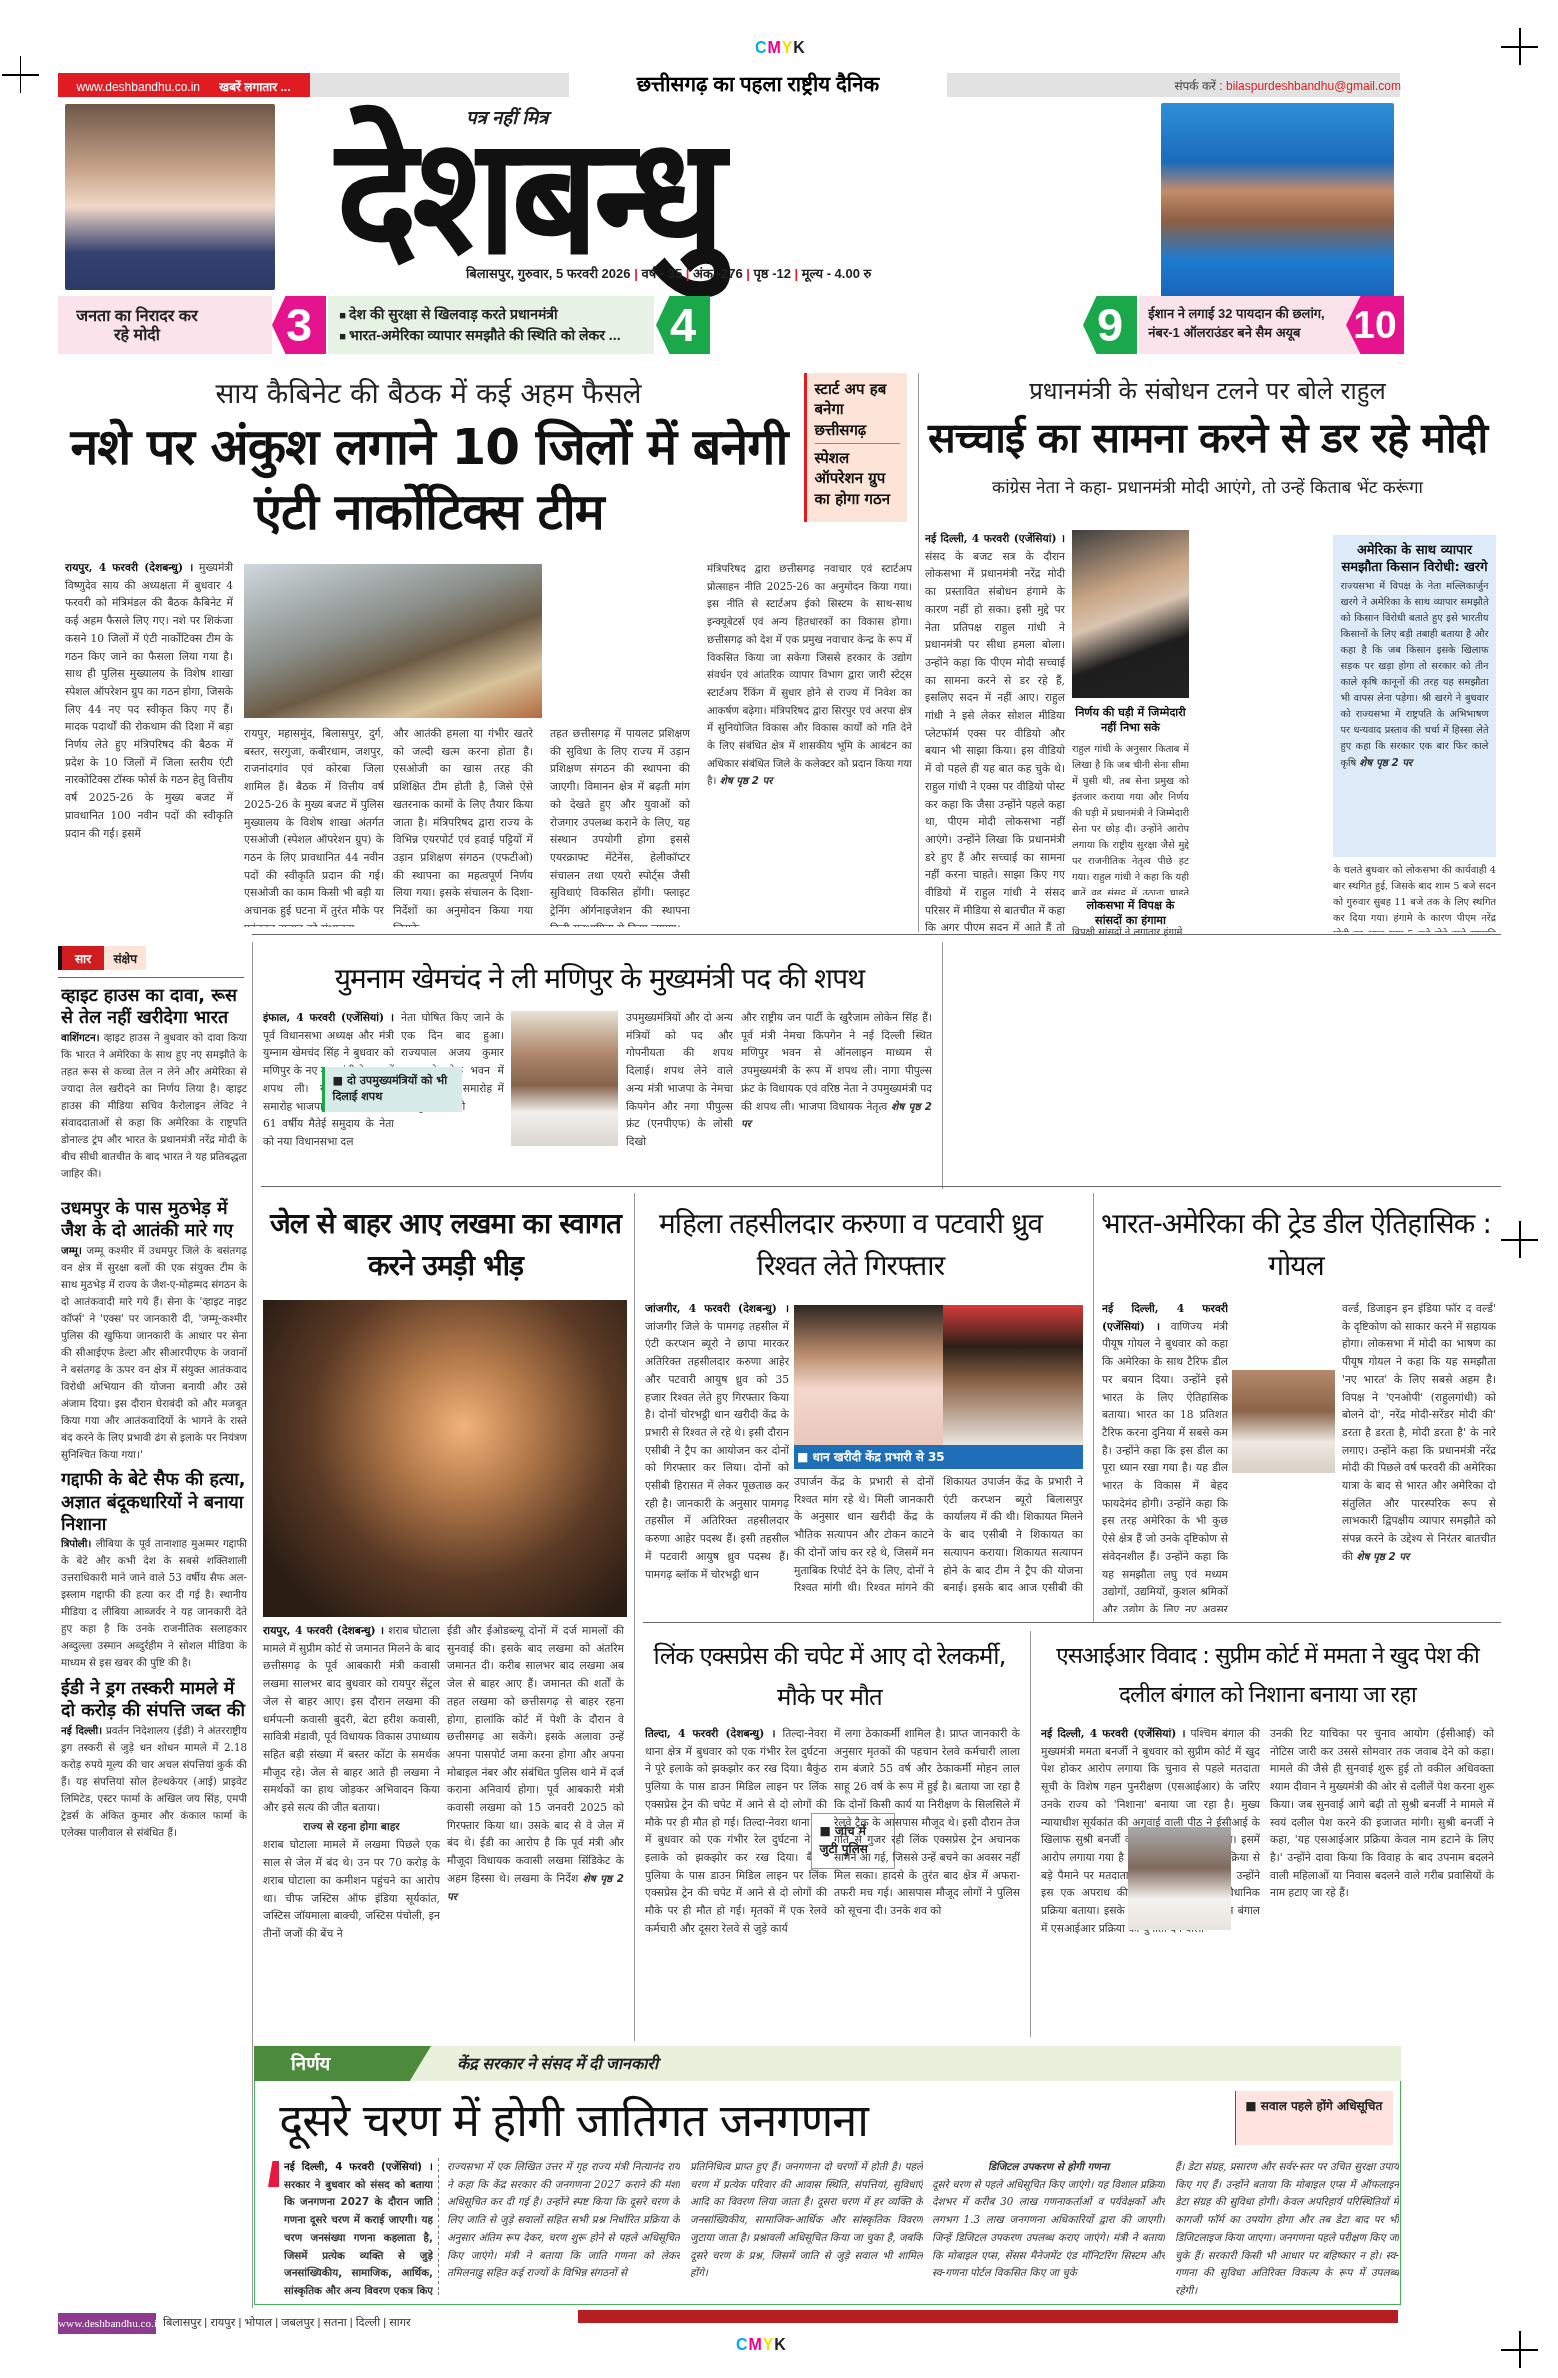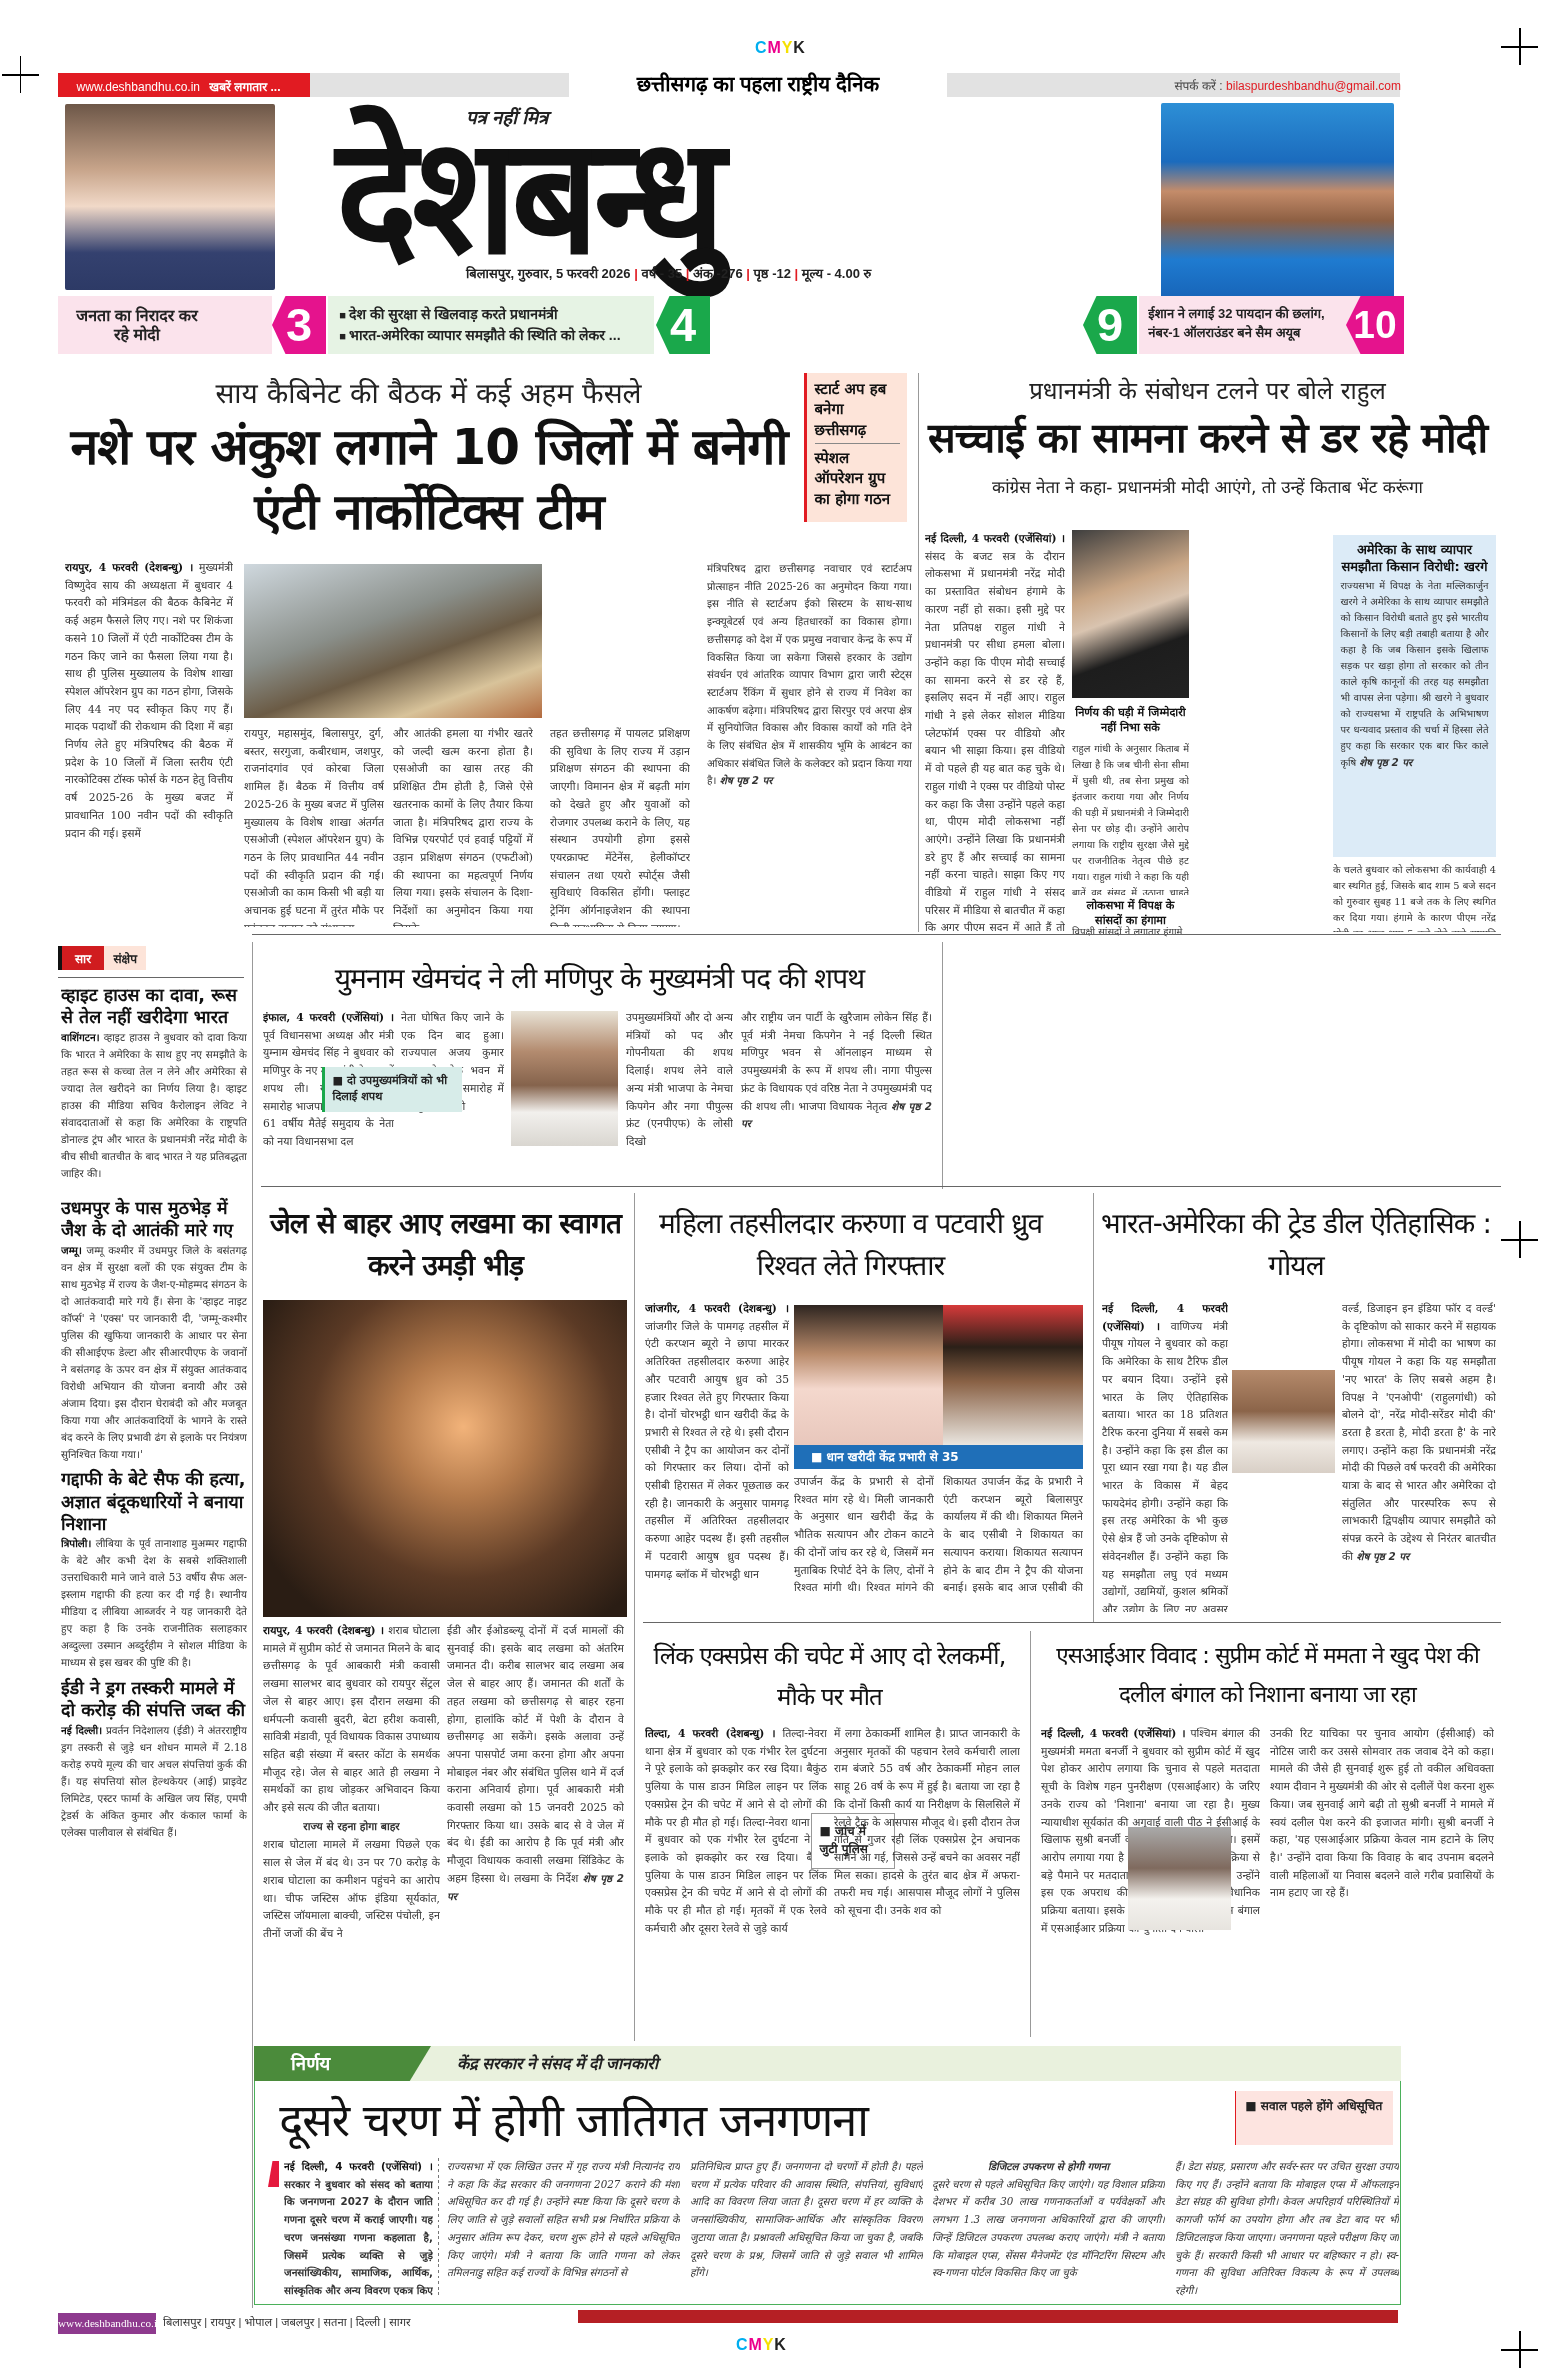--- a/index.html
+++ b/index.html
@@ -61,21 +61,21 @@
   <span class="c">C</span><span class="m">M</span><span class="y">Y</span><span class="k">K</span>
 </div>
 <div class="reg" style="left:1.9px;top:56px"></div>
 <div class="reg" style="left:1501px;top:28px"></div>
 <div class="reg" style="left:1501px;top:1221px"></div>
 <div class="reg" style="left:1501px;top:2331px"></div>
 
 <div class="abs topbar"></div>
 <div class="abs webred">
   <span>www.deshbandhu.co.in</span>
-  <span style="font-weight:bold;margin-left:6px">खबरें लगातार ...</span>
+  <span style="font-weight:bold;margin-left:16px">खबरें लगातार ...</span>
 </div>
 <div class="abs tagline">छत्तीसगढ़ का पहला राष्ट्रीय दैनिक</div>
 <div class="abs contact">
   <span>संपर्क करें :</span>
   <span class="em">bilaspurdeshbandhu@gmail.com</span>
 </div>
 <div class="abs photo ph-left"></div>
 <div class="abs photo ph-right"></div>
 <div class="abs slogan">पत्र नहीं मित्र</div>
 <div class="abs logo">देशबन्धु</div>
@@ -194,21 +194,21 @@
   <span>ईडी और ईओडब्ल्यू दोनों में दर्ज मामलों की सुनवाई की। इसके बाद लखमा को अंतरिम जमानत दी। करीब सालभर बाद लखमा अब जेल से बाहर आए हैं। जमानत की शर्तों के तहत लखमा को छत्तीसगढ़ से बाहर रहना होगा, हालांकि कोर्ट में पेशी के दौरान वे छत्तीसगढ़ आ सकेंगे। इसके अलावा उन्हें अपना पासपोर्ट जमा करना होगा और अपना मोबाइल नंबर और संबंधित पुलिस थाने में दर्ज कराना अनिवार्य होगा। पूर्व आबकारी मंत्री कवासी लखमा को 15 जनवरी 2025 को गिरफ्तार किया था। उसके बाद से वे जेल में बंद थे। ईडी का आरोप है कि पूर्व मंत्री और मौजूदा विधायक कवासी लखमा सिंडिकेट के अहम हिस्सा थे। लखमा के निर्देश</span> <span class="cont">शेष पृष्ठ 2 पर</span>
 </div>
 <div class="vrule" style="left:634px;top:1193px;height:848px"></div>
 
 <div class="abs h-big" style="left:627px;top:1203px;width:447px;font-size:28px;line-height:42px;font-weight:normal">महिला तहसीलदार करुणा व पटवारी ध्रुव रिश्वत लेते गिरफ्तार</div>
 <div class="abs body" style="left:645px;top:1300px;width:144px;height:308px;overflow:hidden">
   <b>जांजगीर, 4 फरवरी (देशबन्धु) ।</b> <span>जांजगीर जिले के पामगढ़ तहसील में एंटी करप्शन ब्यूरो ने छापा मारकर अतिरिक्त तहसीलदार करुणा आहेर और पटवारी आयुष ध्रुव को 35 हजार रिश्वत लेते हुए गिरफ्तार किया है। दोनों चोरभट्ठी धान खरीदी केंद्र के प्रभारी से रिश्वत ले रहे थे। इसी दौरान एसीबी ने ट्रैप का आयोजन कर दोनों को गिरफ्तार कर लिया। दोनों को एसीबी हिरासत में लेकर पूछताछ कर रही है। जानकारी के अनुसार पामगढ़ तहसील में अतिरिक्त तहसीलदार करुणा आहेर पदस्थ हैं। इसी तहसील में पटवारी आयुष ध्रुव पदस्थ हैं। पामगढ़ ब्लॉक में चोरभट्ठी धान</span>
 </div>
 <div class="img" style="left:794px;top:1305px;width:149px;height:140px;background:linear-gradient(180deg,#2e2520 0%,#b98b6b 35%,#f4d8cd 60%,#e8c7bc 100%)"></div>
 <div class="img" style="left:943px;top:1305px;width:140px;height:140px;background:linear-gradient(180deg,#d63a3a 0%,#2b2018 30%,#8a6246 55%,#eae6e0 100%)"></div>
-<div class="abs" style="left:794px;top:1445px;width:289px;height:24px;background:#1f6fb8;color:#fff;font-family:'DejaVu Sans',sans-serif;font-weight:bold;font-size:12px;line-height:24px;padding-left:17px">■ <span>धान खरीदी केंद्र प्रभारी से 35</span></div>
+<div class="abs" style="left:794px;top:1445px;width:289px;height:24px;background:#1f6fb8;color:#fff;font-family:'DejaVu Sans',sans-serif;font-weight:bold;font-size:12px;line-height:24px;padding-left:3px">■ <span>धान खरीदी केंद्र प्रभारी से 35</span></div>
 <div class="abs body" style="left:794px;top:1300px;width:0;height:0;overflow:hidden"></div>
 <div class="abs body" style="left:942px;top:1300px;width:0;height:0"></div>
 <div class="abs body" style="left:794px;top:1473px;width:289px;height:140px;overflow:hidden;column-count:2;column-gap:9.3px">
   <span>उपार्जन केंद्र के प्रभारी से दोनों रिश्वत मांग रहे थे। मिली जानकारी के अनुसार धान खरीदी केंद्र के भौतिक सत्यापन और टोकन काटने की दोनों जांच कर रहे थे, जिसमें मन मुताबिक रिपोर्ट देने के लिए, दोनों ने रिश्वत मांगी थी। रिश्वत मांगने की शिकायत उपार्जन केंद्र के प्रभारी ने एंटी करप्शन ब्यूरो बिलासपुर कार्यालय में की थी। शिकायत मिलने के बाद एसीबी ने शिकायत का सत्यापन कराया। शिकायत सत्यापन होने के बाद टीम ने ट्रैप की योजना बनाई। इसके बाद आज एसीबी की टीम पामगढ़ तहसील कार्यालय पहुंची। यहां जैसे ही अतिरिक्त तहसीलदार करुणा आहेर और पटवारी</span> 
 </div>
 <div class="vrule" style="left:1093px;top:1193px;height:429px"></div>
 
 <div class="abs h-big" style="left:1100px;top:1203px;width:392px;font-size:28px;line-height:42px;font-weight:normal">भारत-अमेरिका की ट्रेड डील ऐतिहासिक : गोयल</div>
 <div class="abs body" style="left:1102px;top:1300px;width:126px;height:312px;overflow:hidden">
   <b>नई दिल्ली, 4 फरवरी (एजेंसियां) ।</b> <span>वाणिज्य मंत्री पीयूष गोयल ने बुधवार को कहा कि अमेरिका के साथ टैरिफ डील पर बयान दिया। उन्होंने इसे भारत के लिए ऐतिहासिक बताया। भारत का 18 प्रतिशत टैरिफ करना दुनिया में सबसे कम है। उन्होंने कहा कि इस डील का पूरा ध्यान रखा गया है। यह डील भारत के विकास में बेहद फायदेमंद होगी। उन्होंने कहा कि इस तरह अमेरिका के भी कुछ ऐसे क्षेत्र हैं जो उनके दृष्टिकोण से संवेदनशील हैं। उन्होंने कहा कि यह समझौता लघु एवं मध्यम उद्योगों, उद्यमियों, कुशल श्रमिकों और उद्योग के लिए नए अवसर खोलेगा। उन्होंने प्रधानमंत्री नरेंद्र मोदी के नेतृत्व में इस डील को</span>

